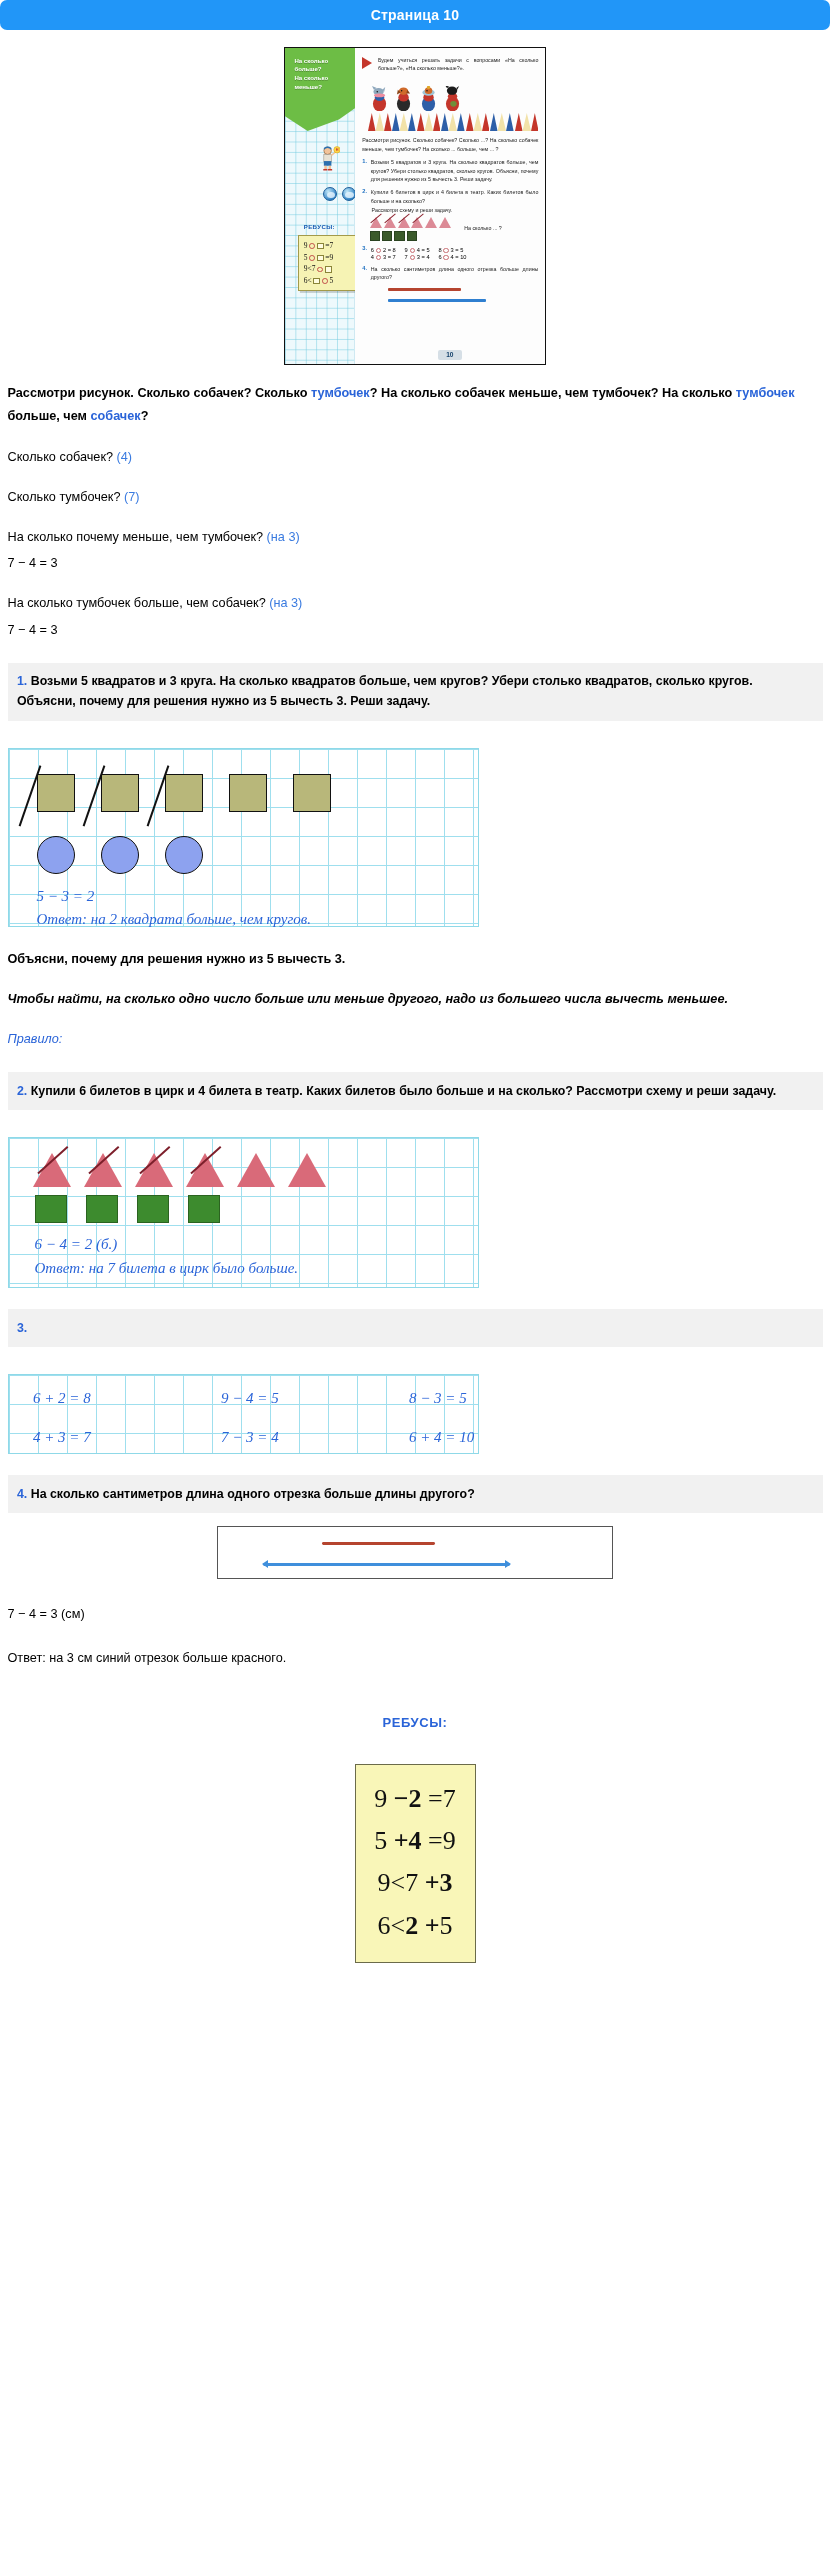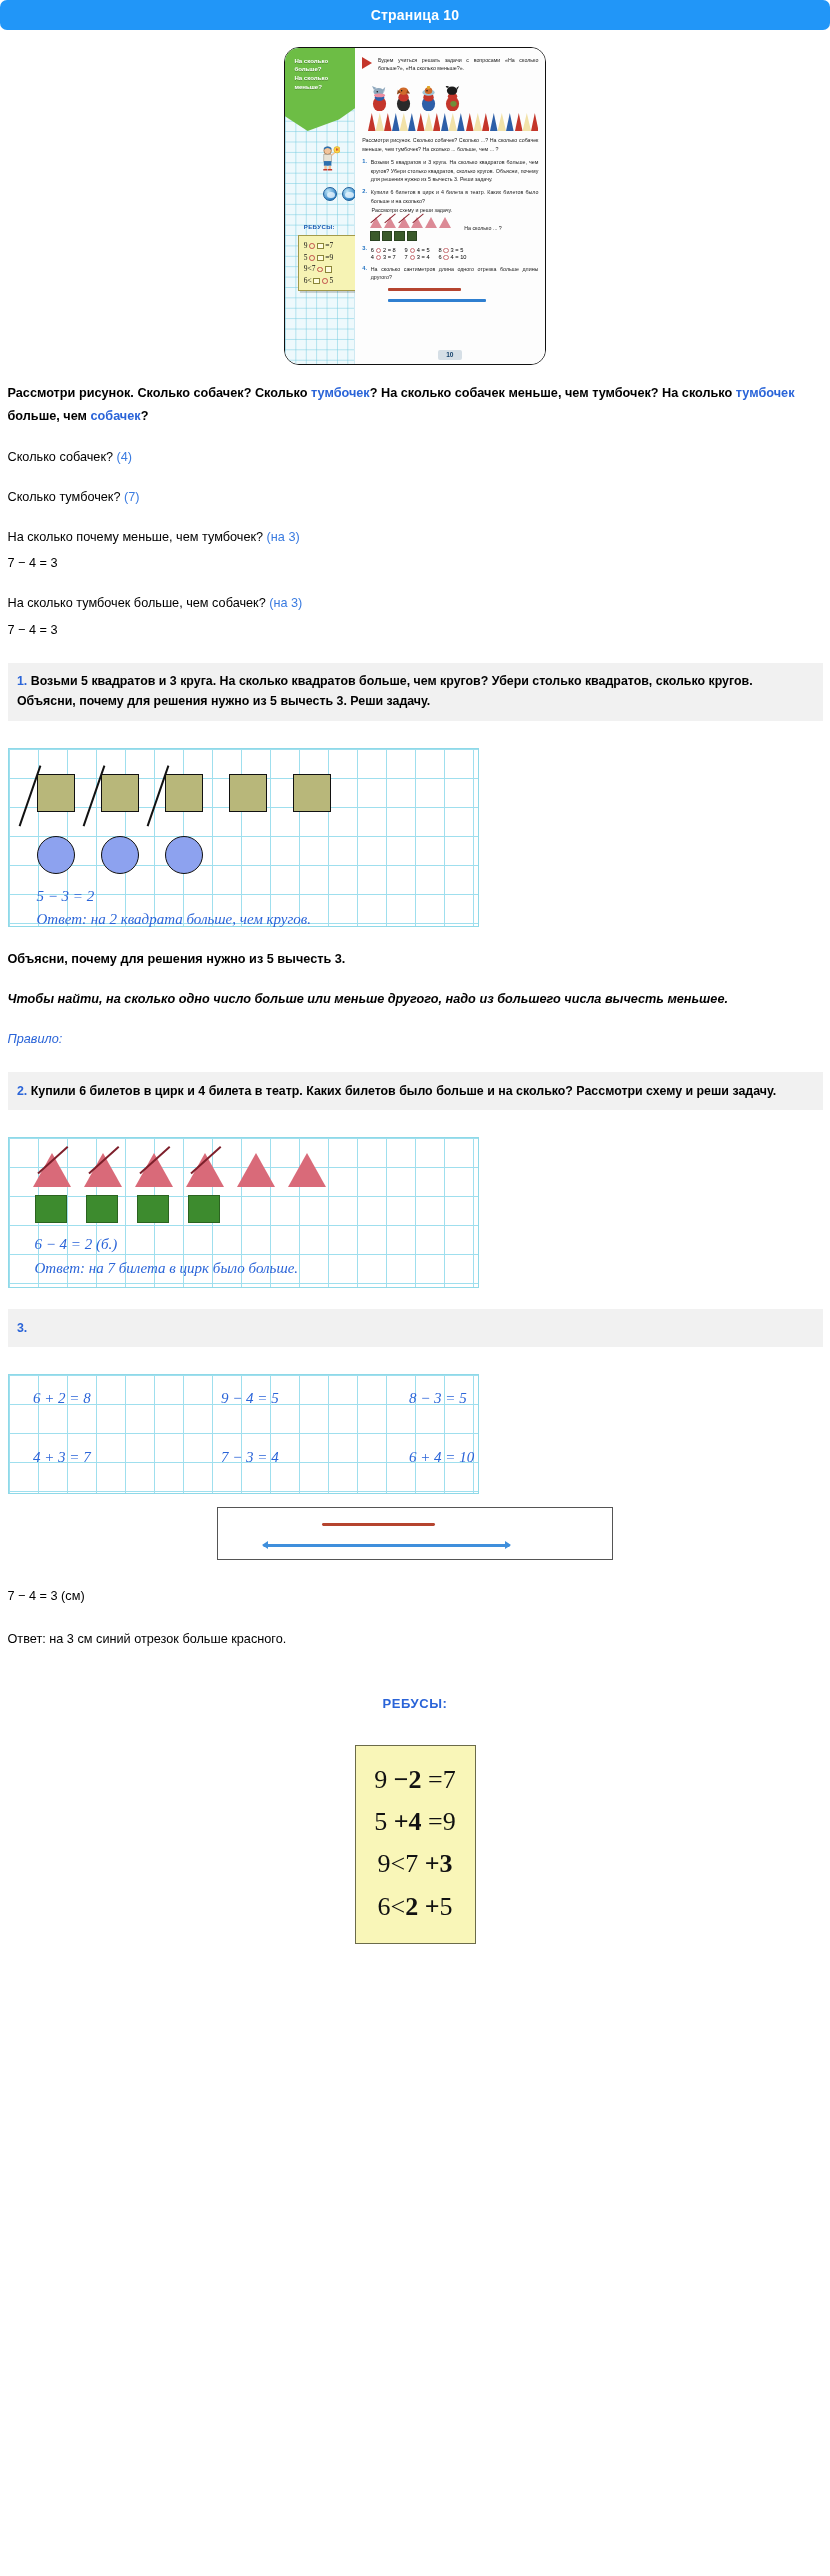--- a/index.html
+++ b/index.html
@@ -30,21 +30,21 @@
   .scan-holder {
     display:flex;
     justify-content:center;
     padding: 17px 0 9.4px;
   }
   .scan {
     position:relative;
     width:262px;
     height:318px;
     border:0.9px solid #111;
-    border-radius:15px;
+    border-radius:0;
     background:#ffffff;
     overflow:hidden;
     display:flex;
     font-size:0;
   }
   
   .scan-left {
     position:relative;
     width:87px;
     height:100%;
@@ -174,21 +174,21 @@
     border:0.9px solid #8fd9e8;
     background-color:#ffffff;
     background-image:
       linear-gradient(to right, #9fdfee 0.9px, transparent 0.9px),
       linear-gradient(to bottom, #9fdfee 0.9px, transparent 0.9px);
     background-size:29px 29px;
     position:relative;
   }
   .gf1{ width:471px; height:179px; }
   .gf2{ width:471px; height:151px; }
-  .gf3{ width:471px; height:120px; }
+  .gf3{ width:471px; height:80px; }
 
   .sq-row{ position:absolute; left:28px; top:25.4px; display:flex; gap:26px; }
   .sq{
     width:38px;height:38px;background:#b8b77a;border:1.9px solid #111; position:relative;
   }
   .slash{
     position:absolute; left:-8.5px; top:-11.3px; width:2.4px; height:64px;
     background:#111; transform:rotate(19deg); transform-origin:center;
   }
   .ci-row{ position:absolute; left:28px; top:87px; display:flex; gap:26px; }
@@ -561,20 +561,24 @@
   <div class="eqtable">
     <div>6 + 2 = 8</div>
     <div>9 − 4 = 5</div>
     <div>8 − 3 = 5</div>
     <div>4 + 3 = 7</div>
     <div>7 − 3 = 4</div>
     <div>6 + 4 = 10</div>
   </div>
 </div>
 
+<div class="task-band">
+  <span class="tnum">4.</span>
+  <span>На сколько сантиметров длина одного отрезка больше длины другого?</span>
+</div>
 
 <div class="segbox">
   <div class="seg-r2"></div>
   <div class="seg-b2"></div>
 </div>
 
 <p class="plain-line">7 − 4 = 3 (см)</p>
 <p class="plain-line" style="margin-top:21px;">Ответ: на 3 см синий отрезок больше красного.</p>
 
 <div class="rebus-head">РЕБУСЫ:</div>

